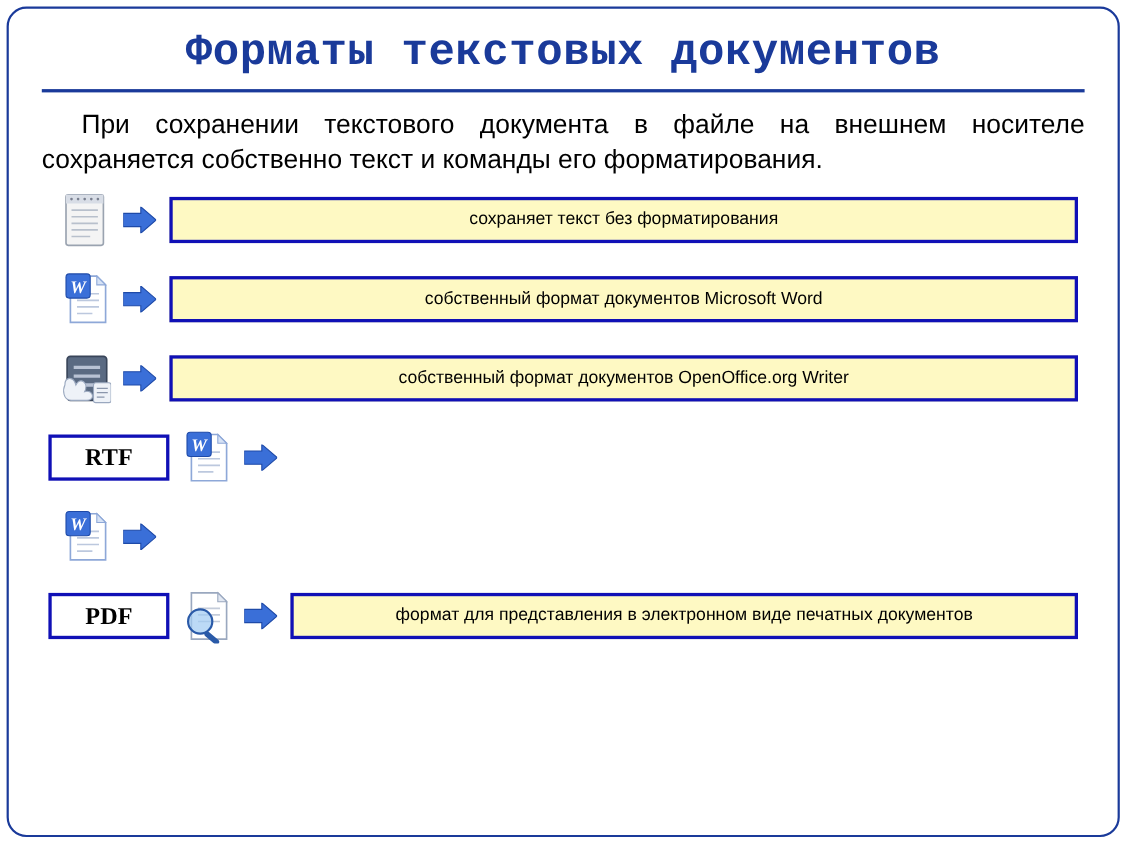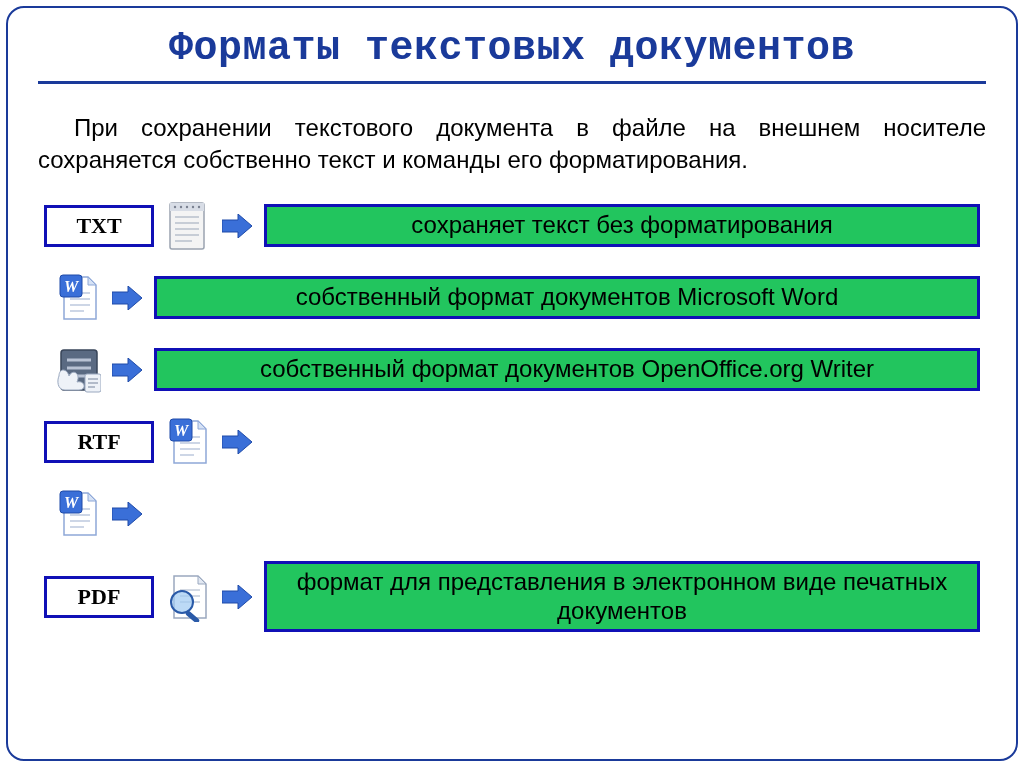--- a/index.html
+++ b/index.html
@@ -19,29 +19,29 @@
   }
   .title {
     text-align: center;
     font-family: "Courier New", monospace;
     font-weight: bold;
     color: #1a3a9a;
     font-size: 40px;
     letter-spacing: 0.5px;
     padding-bottom: 10px;
     border-bottom: 3px solid #1a3a9a;
-    margin-bottom: 28px;
+    margin-bottom: 14px;
   }
   .intro {
     font-size: 24px;
     color: #000;
     text-align: justify;
     line-height: 1.35;
     text-indent: 36px;
-    margin-bottom: 24px;
+    margin-bottom: 12px;
   }
   .rows { padding: 0 6px; }
   .row {
     display: flex;
     align-items: center;
     margin-bottom: 22px;
   }
   .fmt {
     width: 110px;
     height: 42px;
@@ -74,39 +74,38 @@
     align-items: center;
     justify-content: center;
   }
   .desc {
     flex: 1;
     min-height: 42px;
     border: 3px solid #1010b6;
     display: flex;
     align-items: center;
     justify-content: center;
-    font-size: 24px;
+    font-size: 16px;
     color: #000;
-    background: #22c55e;
+    background: #fef9c3;
     text-align: center;
     padding: 4px 8px;
     line-height: 1.2;
   }
 </style>
 </head>
 <body>
 
 <div class="frame">
   <h1 class="title">Форматы текстовых документов</h1>
   <p class="intro">При сохранении текстового документа в файле на внешнем носителе сохраняется собственно текст и команды его форматирования.</p>
 
   <div class="rows">
 
     <div class="row">
-      <div class="fmt">TXT</div>
       <div class="icon">
         <svg width="42" height="50" viewBox="0 0 42 50">
           <rect x="2" y="2" width="34" height="46" rx="2" fill="#f4f4f4" stroke="#9aa3b0" stroke-width="1.5"></rect>
           <rect x="2" y="2" width="34" height="8" fill="#d8dde6"></rect>
           <circle cx="7" cy="6" r="1.2" fill="#7a8090"></circle>
             <circle cx="13" cy="6" r="1.2" fill="#7a8090"></circle>
           <circle cx="19" cy="6" r="1.2" fill="#7a8090"></circle>
             <circle cx="25" cy="6" r="1.2" fill="#7a8090"></circle>
           <circle cx="31" cy="6" r="1.2" fill="#7a8090"></circle>
           <line x1="7" y1="16" x2="31" y2="16" stroke="#b8c0cc" stroke-width="1.5"></line>

